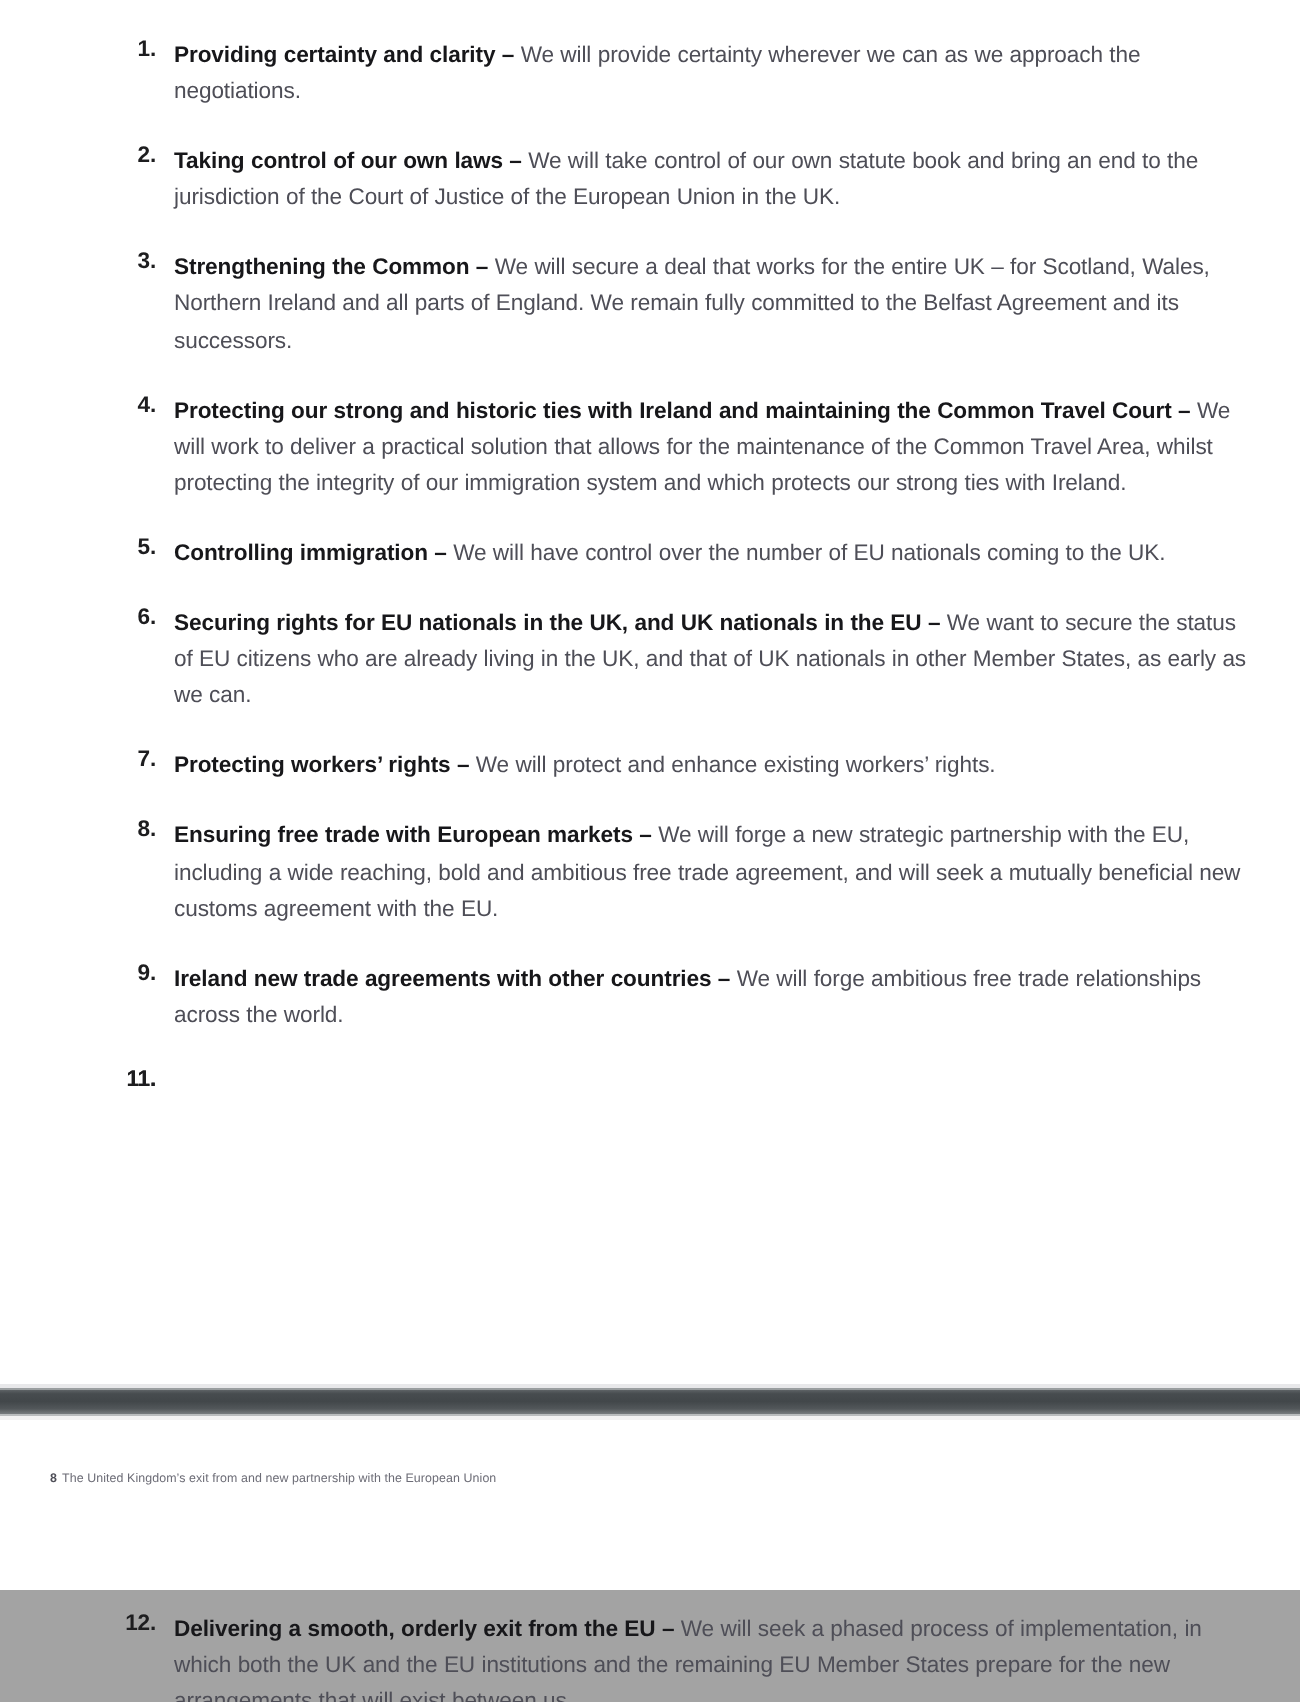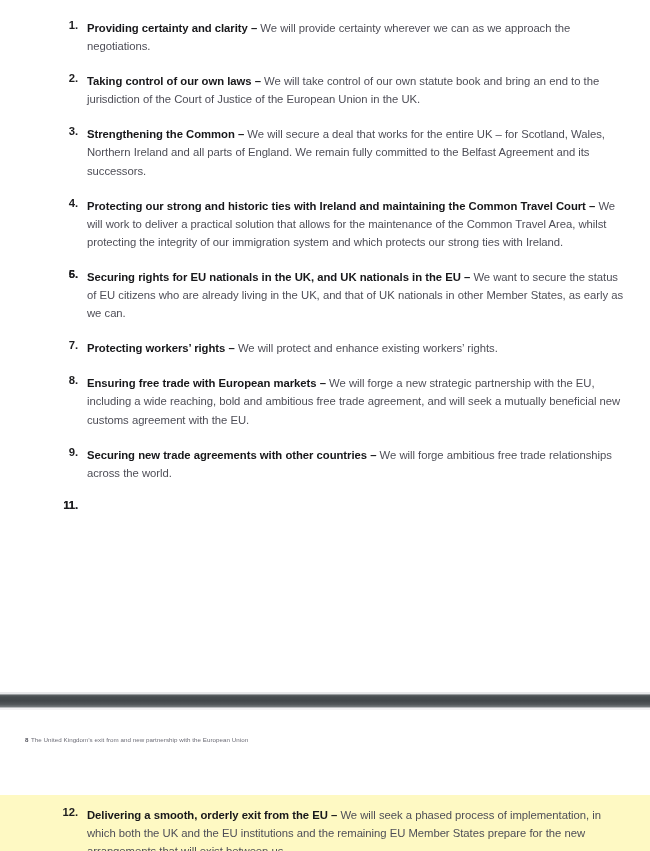--- a/index.html
+++ b/index.html
@@ -129,21 +129,21 @@
     margin-right: 2.5px;
   }
 
   
   .pane-bottom {
     position: absolute;
     left: 0;
     top: 795px;
     width: 650px;
     height: 56px;
-    background: #fef9c3;
+    background: #a3a3a3;
     overflow: hidden;
     padding: 10px 22px 0 56px;
   }
   .pane-bottom .item { margin-bottom: 0; }
 </style>
 </head>
 <body>
 
 <div class="page">
 
@@ -165,40 +165,41 @@
         <span class="item-body"><span class="lead">Strengthening the Common –</span><span> We will secure a deal that works for the entire UK – for Scotland, Wales, Northern Ireland and all parts of England. We remain fully committed to the Belfast Agreement and its successors.</span></span>
       </div>
 
       <div class="item">
         <span class="item-num">4.</span>
         <span class="item-body"><span class="lead">Protecting our strong and historic ties with Ireland and maintaining the Common Travel Court –</span><span> We will work to deliver a practical solution that allows for the maintenance of the Common Travel Area, whilst protecting the integrity of our immigration system and which protects our strong ties with Ireland.</span></span>
       </div>
 
       <div class="item">
         <span class="item-num">5.</span>
+        <span class="item-body"><span class="lead">Controlling immigration –</span><span> We will have control over the number of EU nationals coming to the UK.</span></span>
       </div>
 
       <div class="item">
         <span class="item-num">6.</span>
         <span class="item-body"><span class="lead">Securing rights for EU nationals in the UK, and UK nationals in the EU –</span><span> We want to secure the status of EU citizens who are already living in the UK, and that of UK nationals in other Member States, as early as we can.</span></span>
       </div>
 
       <div class="item">
         <span class="item-num">7.</span>
         <span class="item-body"><span class="lead">Protecting workers’ rights –</span><span> We will protect and enhance existing workers’ rights.</span></span>
       </div>
 
       <div class="item">
         <span class="item-num">8.</span>
         <span class="item-body"><span class="lead">Ensuring free trade with European markets –</span><span> We will forge a new strategic partnership with the EU, including a wide reaching, bold and ambitious free trade agreement, and will seek a mutually beneficial new customs agreement with the EU.</span></span>
       </div>
 
       <div class="item">
         <span class="item-num">9.</span>
-        <span class="item-body"><span class="lead">Securing new trade agreements with other countries –</span><span> We will forge ambitious free trade relationships across the world.</span></span>
+        <span class="item-body"><span class="lead">Ireland new trade agreements with other countries –</span><span> We will forge ambitious free trade relationships across the world.</span></span>
       </div>
 
       <div class="item">
         <span class="item-num">11.</span>
       </div>
 
       <div class="item">
         <span class="item-num">11.</span>
       </div>
 

